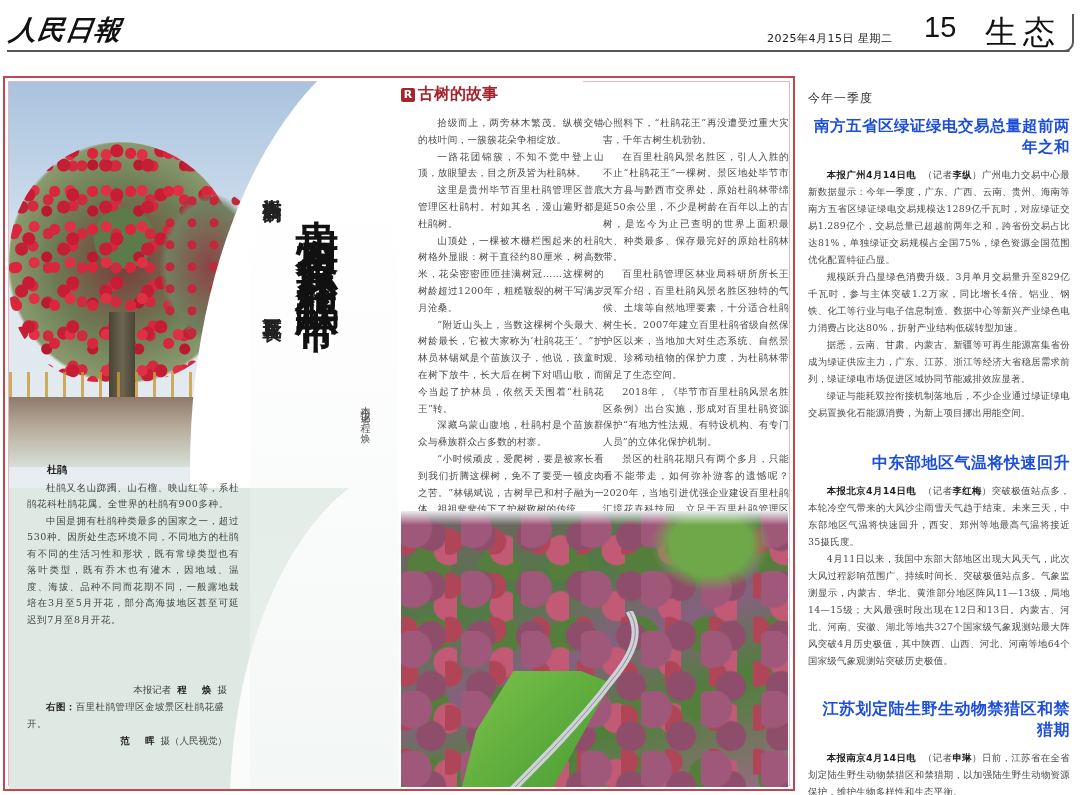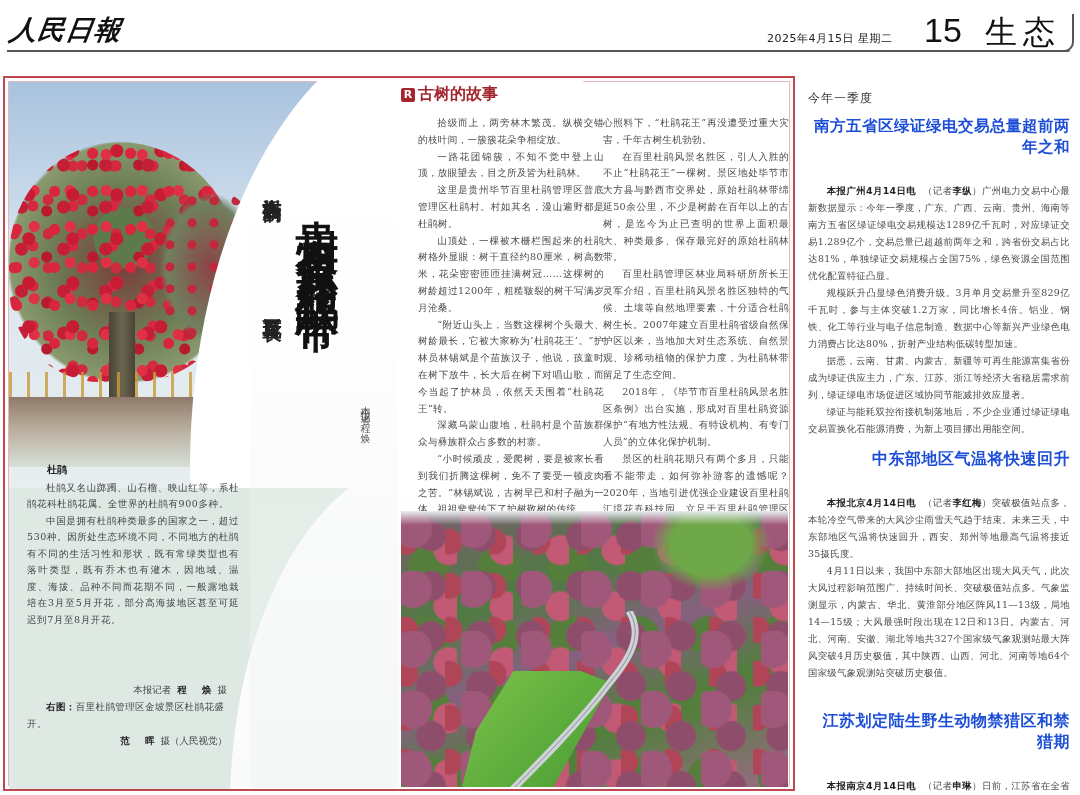--- a/index.html
+++ b/index.html
@@ -5,21 +5,21 @@
   * { box-sizing: border-box; margin: 0; padding: 0; }
   html, body { width: 1080px; height: 795px; overflow: hidden; background: #ffffff; }
   body { font-family: "DejaVu Serif", "Liberation Serif", serif; color: #333; position: relative; }
 
   
   .masthead { position: absolute; left: 0; top: 0; width: 1080px; height: 60px; }
   .logo { position: absolute; left: 10px; top: 12px; font-family: "DejaVu Serif", serif; font-size: 27px; font-weight: bold; font-style: italic; color: #111; letter-spacing: 1px; transform: skewX(-8deg); }
   .mast-line { position: absolute; left: 7px; top: 50px; width: 1063px; height: 2px; background: #555; border-bottom-right-radius: 8px; }
   .mast-corner { position: absolute; right: 6px; top: 14px; width: 10px; height: 38px; border-right: 2px solid #555; border-bottom: 2px solid #555; border-bottom-right-radius: 10px; }
   .mast-date { position: absolute; left: 767px; top: 31px; font-family: "DejaVu Sans", sans-serif; font-size: 11px; color: #222; letter-spacing: 0.5px; }
-  .mast-pagenum { position: absolute; left: 924px; top: 11px; font-family: "Liberation Sans", sans-serif; font-size: 34px; color: #111; }
+  .mast-pagenum { position: absolute; left: 924px; top: 11px; font-family: "Liberation Sans", sans-serif; font-size: 29px; color: #111; }
   .mast-section { position: absolute; left: 985px; top: 11px; font-family: "DejaVu Sans", sans-serif; font-size: 32px; color: #111; letter-spacing: 6px; }
 
   
   .feature { position: absolute; left: 3px; top: 76px; width: 792px; height: 715px; border: 2px solid #c0464f; box-shadow: inset 0 0 0 3px #fff, inset 0 0 0 4px #e4b8bb; overflow: hidden; background: #fff; }
 
   .photo-tree { position: absolute; left: 4px; top: 4px; width: 390px; height: 420px; overflow: hidden;
     background: linear-gradient(180deg, #a9c3de 0%, #c8d9ea 28%, #dbe6ee 40%, #e8eef0 100%); }
   .tree-canopy { position: absolute; left: 0; top: 60px; width: 230px; height: 240px; border-radius: 48% 52% 45% 40%;
     background:
       radial-gradient(circle at 20% 30%, #d9263d 0 5px, transparent 6px),
@@ -78,21 +78,21 @@
   .forest-sky { position: absolute; left: 0; top: 0; width: 100%; height: 14px; background: linear-gradient(180deg, #e9eef0, rgba(233,238,240,0)); }
   .forest-meadow { position: absolute; left: 60px; top: 160px; width: 150px; height: 120px; background: linear-gradient(135deg, #7ec24a 0%, #5bab3c 60%, #4c9a33 100%); clip-path: polygon(35% 0, 80% 0, 100% 10%, 60% 100%, 0 100%, 10% 50%); }
   .forest-road { position: absolute; left: 60px; top: 100px; width: 220px; height: 190px; }
 
   
   .right { position: absolute; left: 808px; top: 90px; width: 262px; }
   .kicker { text-align: left; font-family: "DejaVu Sans", sans-serif; font-size: 12px; color: #333; letter-spacing: 1px; }
   .headline { text-align: right; font-family: "DejaVu Serif", serif; font-weight: bold; color: #1d4ed8; letter-spacing: 0.5px; }
   .h1 { font-size: 15.5px; margin-top: 9px; }
   .h3 { font-size: 16px; }
-  .art-body { font-size: 9.4px; line-height: 17px; color: #4a4a4a; margin-top: 24px; }
+  .art-body { font-size: 9.4px; line-height: 17px; color: #4a4a4a; margin-top: 8px; }
   .art-body p { text-indent: 2em; text-align: justify; letter-spacing: 0.3px; }
   .dateline { font-weight: bold; color: #222; font-family: "DejaVu Sans", sans-serif; }
   .reporter b { color: #222; }
 </style>
 </head>
 <body>
 
 <div class="masthead">
   <div class="logo">人民日報</div>
   <div class="mast-date">2025年4月15日 星期二</div>
@@ -172,21 +172,21 @@
 <div class="right">
   <div class="kicker">今年一季度</div>
   <div class="headline h1">南方五省区绿证绿电交易总量超前两年之和</div>
   <div class="art-body">
     <p><span class="dateline">本报广州4月14日电</span>&nbsp;&nbsp;<span class="reporter"><span>（记者</span><b>李纵</b><span>）</span></span><span>广州电力交易中心最新数据显示：今年一季度，广东、广西、云南、贵州、海南等南方五省区绿证绿电交易规模达1289亿千瓦时，对应绿证交易1.289亿个，交易总量已超越前两年之和，跨省份交易占比达81%，单独绿证交易规模占全国75%，绿色资源全国范围优化配置特征凸显。</span></p>
     <p>规模跃升凸显绿色消费升级。3月单月交易量升至829亿千瓦时，参与主体突破1.2万家，同比增长4倍。铝业、钢铁、化工等行业与电子信息制造、数据中心等新兴产业绿色电力消费占比达80%，折射产业结构低碳转型加速。</p>
     <p>据悉，云南、甘肃、内蒙古、新疆等可再生能源富集省份成为绿证供应主力，广东、江苏、浙江等经济大省稳居需求前列，绿证绿电市场促进区域协同节能减排效应显著。</p>
     <p>绿证与能耗双控衔接机制落地后，不少企业通过绿证绿电交易置换化石能源消费，为新上项目挪出用能空间。</p>
   </div>
 
-  <div class="headline h3" style="margin-top:12px;">中东部地区气温将快速回升</div>
+  <div class="headline h3" style="margin-top:32px;">中东部地区气温将快速回升</div>
   <div class="art-body">
     <p><span class="dateline">本报北京4月14日电</span>&nbsp;&nbsp;<span class="reporter"><span>（记者</span><b>李红梅</b><span>）</span></span><span>突破极值站点多，本轮冷空气带来的大风沙尘雨雪天气趋于结束。未来三天，中东部地区气温将快速回升，西安、郑州等地最高气温将接近35摄氏度。</span></p>
     <p>4月11日以来，我国中东部大部地区出现大风天气，此次大风过程影响范围广、持续时间长、突破极值站点多。气象监测显示，内蒙古、华北、黄淮部分地区阵风11—13级，局地14—15级；大风最强时段出现在12日和13日。内蒙古、河北、河南、安徽、湖北等地共327个国家级气象观测站最大阵风突破4月历史极值，其中陕西、山西、河北、河南等地64个国家级气象观测站突破历史极值。</p>
   </div>
 
   <div class="headline h3" style="margin-top:30px;">江苏划定陆生野生动物禁猎区和禁猎期</div>
   <div class="art-body">
     <p><span class="dateline">本报南京4月14日电</span>&nbsp;&nbsp;<span class="reporter"><span>（记者</span><b>申琳</b><span>）</span></span><span>日前，江苏省在全省划定陆生野生动物禁猎区和禁猎期，以加强陆生野生动物资源保护，维护生物多样性和生态平衡。</span></p>
 
   </div>

